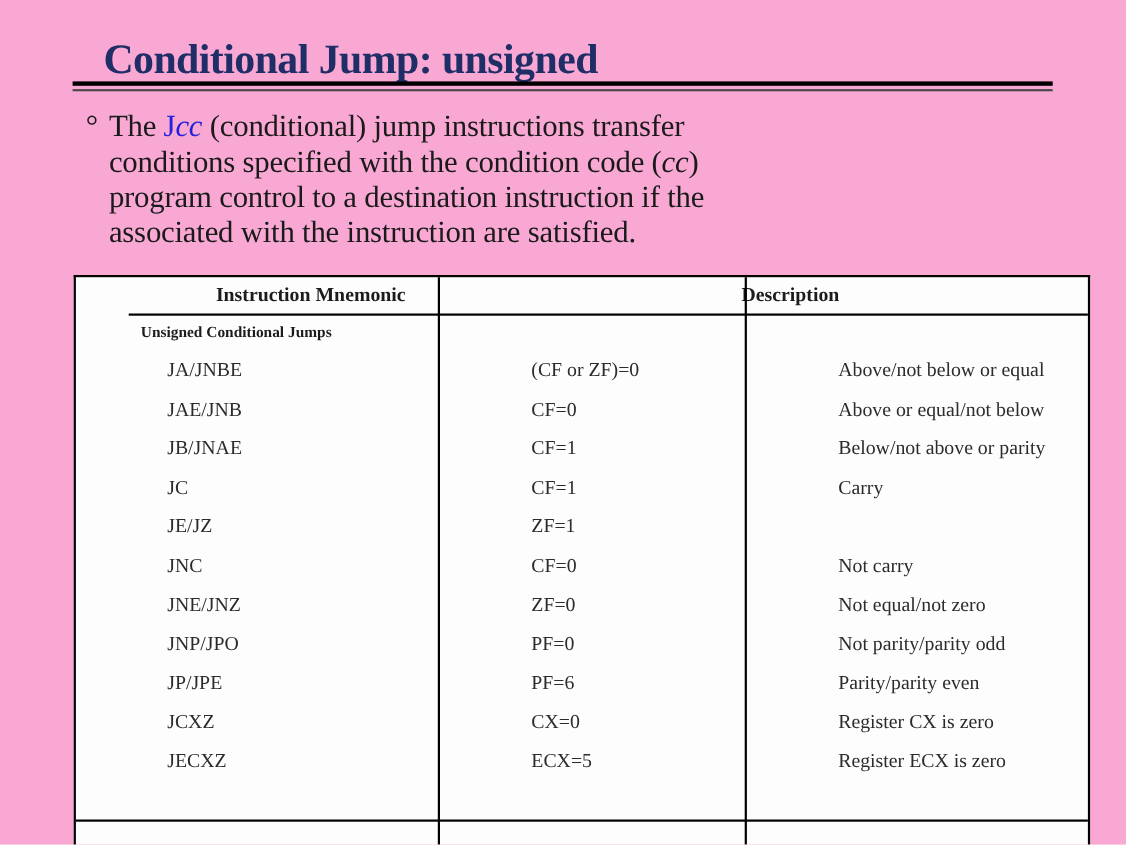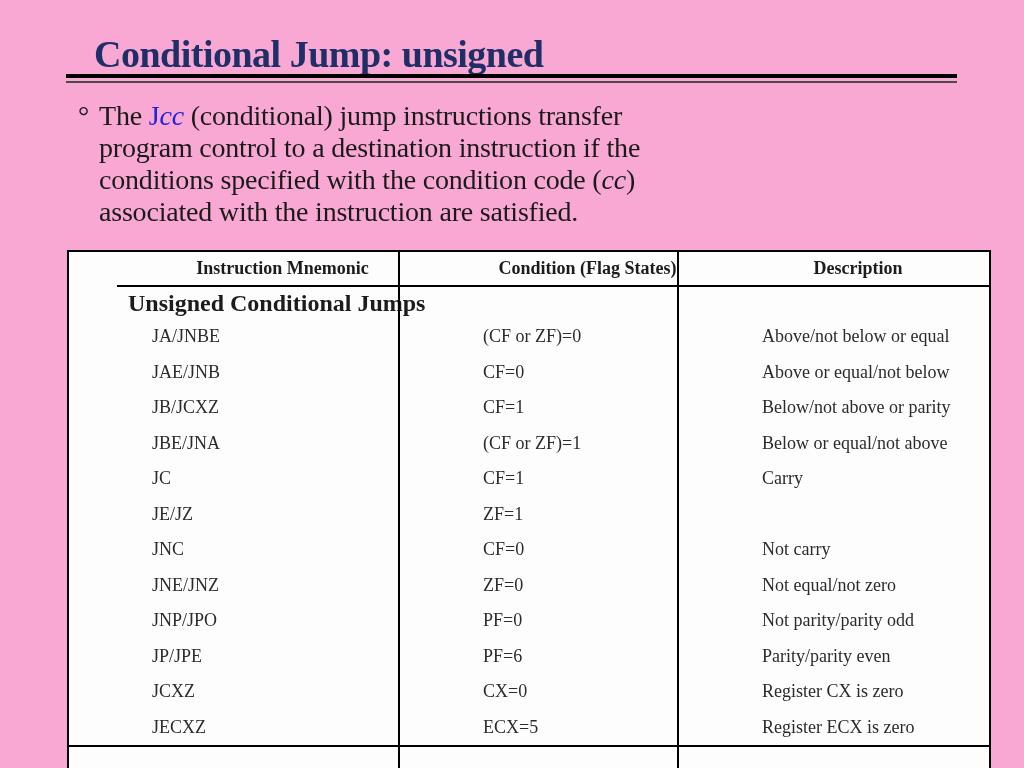--- a/index.html
+++ b/index.html
@@ -91,21 +91,21 @@
   }
   .thead .hc { text-align: center; }
   .h1 { width: 331px; }
   .h2 { width: 279px; }
   .h3 { flex: 1; }
   .group-row {
     height: 32px;
     display: flex;
     align-items: center;
     font-weight: bold;
-    font-size: 24px;
+    font-size: 14px;
     color: #1c1c1c;
     padding-left: 11px;
   }
   .trow {
     display: flex;
     height: 35.5px;
     align-items: center;
     font-size: 18px;
     margin-left: 24px;
   }
@@ -142,53 +142,47 @@
 <div class="slide">
 
   <div class="slide-title">Conditional Jump: unsigned</div>
   <div class="rule-thick"></div>
   <div class="rule-thin"></div>
 
   <div class="bullet">
     <div class="bullet-marker">°</div>
     <div class="bullet-text">
         <div class="bullet-line"><span class="seg-n">The </span><span class="seg-b">J</span><span class="seg-bi">cc</span><span class="seg-n"> (conditional) jump instructions transfer</span></div>
+        <div class="bullet-line"><span class="seg-n">conditions specified with the condition code (</span><span class="seg-i">cc</span><span class="seg-n">)</span></div>
         <div class="bullet-line"><span class="seg-n">program control to a destination instruction if the</span></div>
-        <div class="bullet-line"><span class="seg-n">conditions specified with the condition code (</span><span class="seg-i">cc</span><span class="seg-n">)</span></div>
         <div class="bullet-line"><span class="seg-n">associated with the instruction are satisfied.</span></div>
       </div>
   </div>
 
   <div class="jump-table">
     <div class="thead">
       <div class="hc h1">Instruction Mnemonic</div>
-      <div class="hc h2">Condition (Flag States)</div>
       <div class="hc h3">Description</div>
     </div>
     <div class="group-row">Unsigned Conditional Jumps</div>
     <div>
         <div class="trow">
           <div class="tcell c1">JA/JNBE</div>
           <div class="tcell c2">(CF or ZF)=0</div>
           <div class="tcell c3">Above/not below or equal</div>
         </div>
         <div class="trow">
           <div class="tcell c1">JAE/JNB</div>
           <div class="tcell c2">CF=0</div>
           <div class="tcell c3">Above or equal/not below</div>
         </div>
         <div class="trow">
-          <div class="tcell c1">JB/JCXZ</div>
+          <div class="tcell c1">JB/JNAE</div>
           <div class="tcell c2">CF=1</div>
           <div class="tcell c3">Below/not above or parity</div>
-        </div>
-        <div class="trow">
-          <div class="tcell c1">JBE/JNA</div>
-          <div class="tcell c2">(CF or ZF)=1</div>
-          <div class="tcell c3">Below or equal/not above</div>
         </div>
         <div class="trow">
           <div class="tcell c1">JC</div>
           <div class="tcell c2">CF=1</div>
           <div class="tcell c3">Carry</div>
         </div>
         <div class="trow">
           <div class="tcell c1">JE/JZ</div>
           <div class="tcell c2">ZF=1</div>
         </div>

